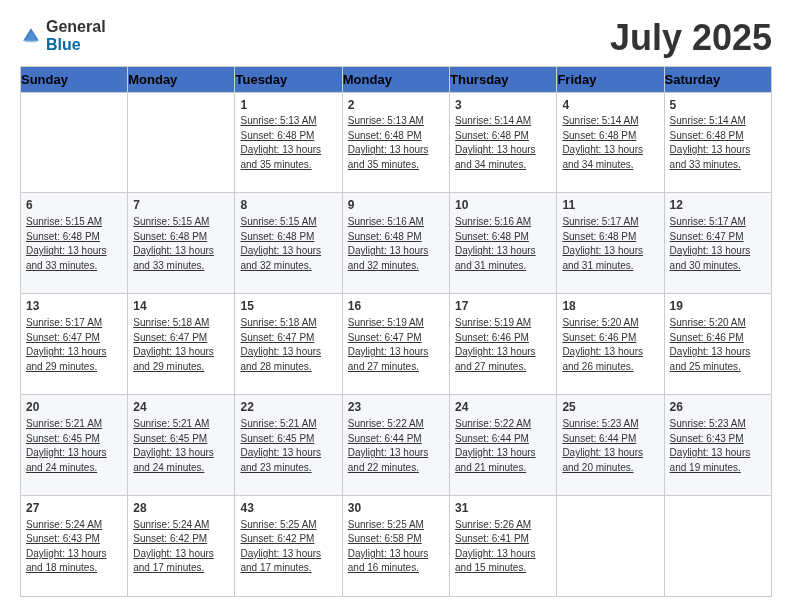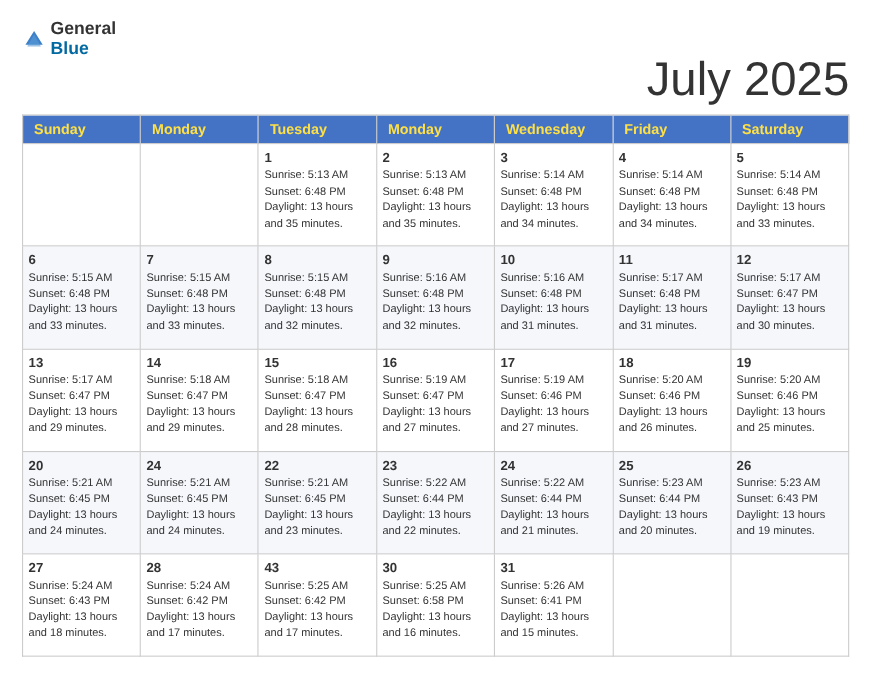--- a/index.html
+++ b/index.html
@@ -36,42 +36,41 @@
     .logo-general { color: #333; }
     .logo-blue { color: #0369a1; }
     .logo-icon {
       width: 22px;
       height: 22px;
     }
     .title-block {
       text-align: right;
     }
     .main-title {
-      font-size: 43px;
-      font-weight: normal;
+      font-size: 36px;
+      font-weight: bold;
       color: #333;
       line-height: 1.1;
-      margin-top: 31px;
     }
     .subtitle {
       font-size: 15px;
       color: #555;
     }
     .calendar {
       width: 100%;
       border-collapse: collapse;
       flex: 1;
     }
     .calendar th {
       background: #4472c4;
-      color: #fde047;
+      color: #000000;
       font-size: 13px;
       font-weight: bold;
       text-align: left;
-      padding: 5px 10px;
+      padding: 5px 0;
       border: 1px solid #ccc;
     }
     .calendar td {
       border: 1px solid #ccc;
       vertical-align: top;
       padding: 4px 5px;
       width: 108px;
       background: #fff;
       font-size: 10.5px;
       color: #333;
@@ -83,20 +82,21 @@
     .day-num {
       font-weight: bold;
       font-size: 12px;
       display: block;
       margin-bottom: 1px;
     }
     .day-info {
       font-size: 10px;
       color: #333;
       line-height: 1.45;
+      text-decoration: underline;
     }
     .empty { background: #fff !important; }
     .calendar tr:nth-child(odd) td.empty { background: #fff !important; }
     .calendar tr:nth-child(even) td.empty { background: #f5f7fb !important; }
   </style>
 </head>
 <body>
 
 <div class="page">
   <div class="header">
@@ -117,21 +117,21 @@
     </div>
   </div>
 
   <table class="calendar">
     <thead>
       <tr>
       <th>Sunday</th>
           <th>Monday</th>
           <th>Tuesday</th>
           <th>Monday</th>
-          <th>Wednesday</th>
+          <th>Thursday</th>
           <th>Friday</th>
           <th>Saturday</th>
         </tr>
     </thead>
     <tbody id="calendar-body">
     <tr>
           <td class="empty"></td>
           <td class="empty"></td>
           <td>
             <span class="day-num">1</span>

